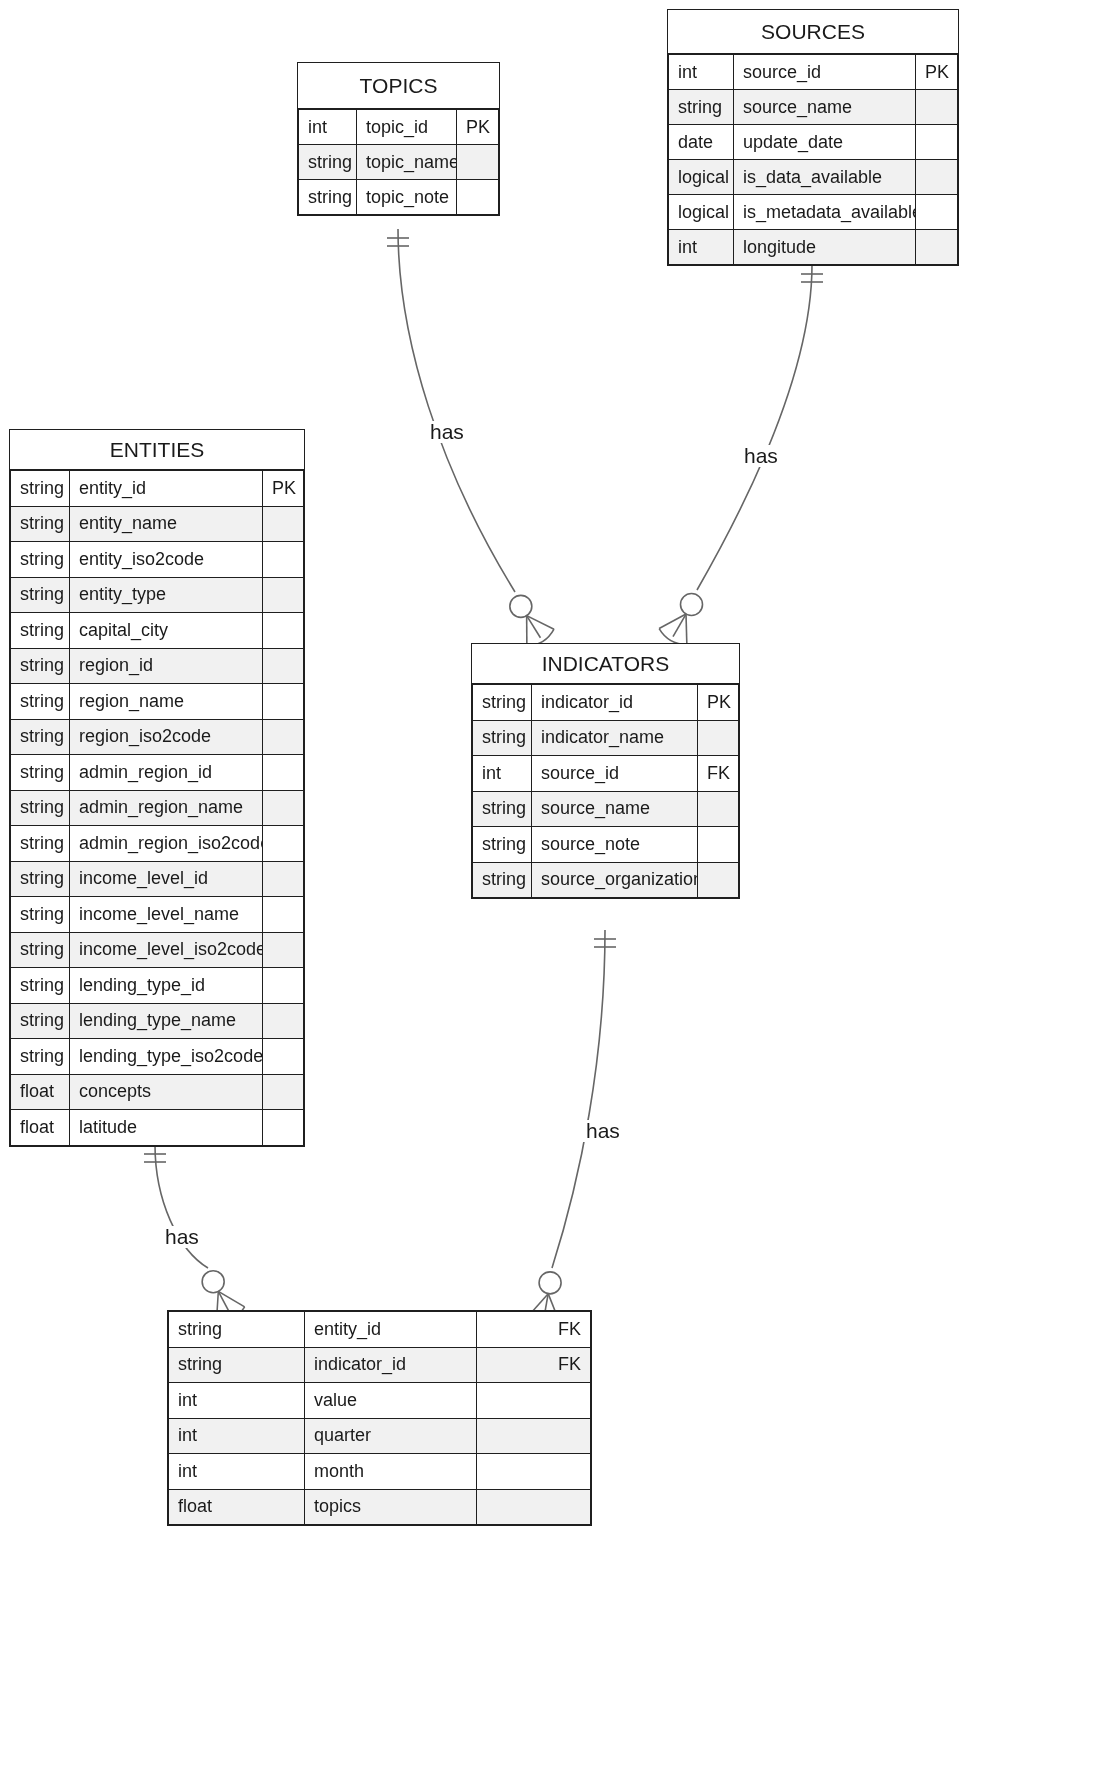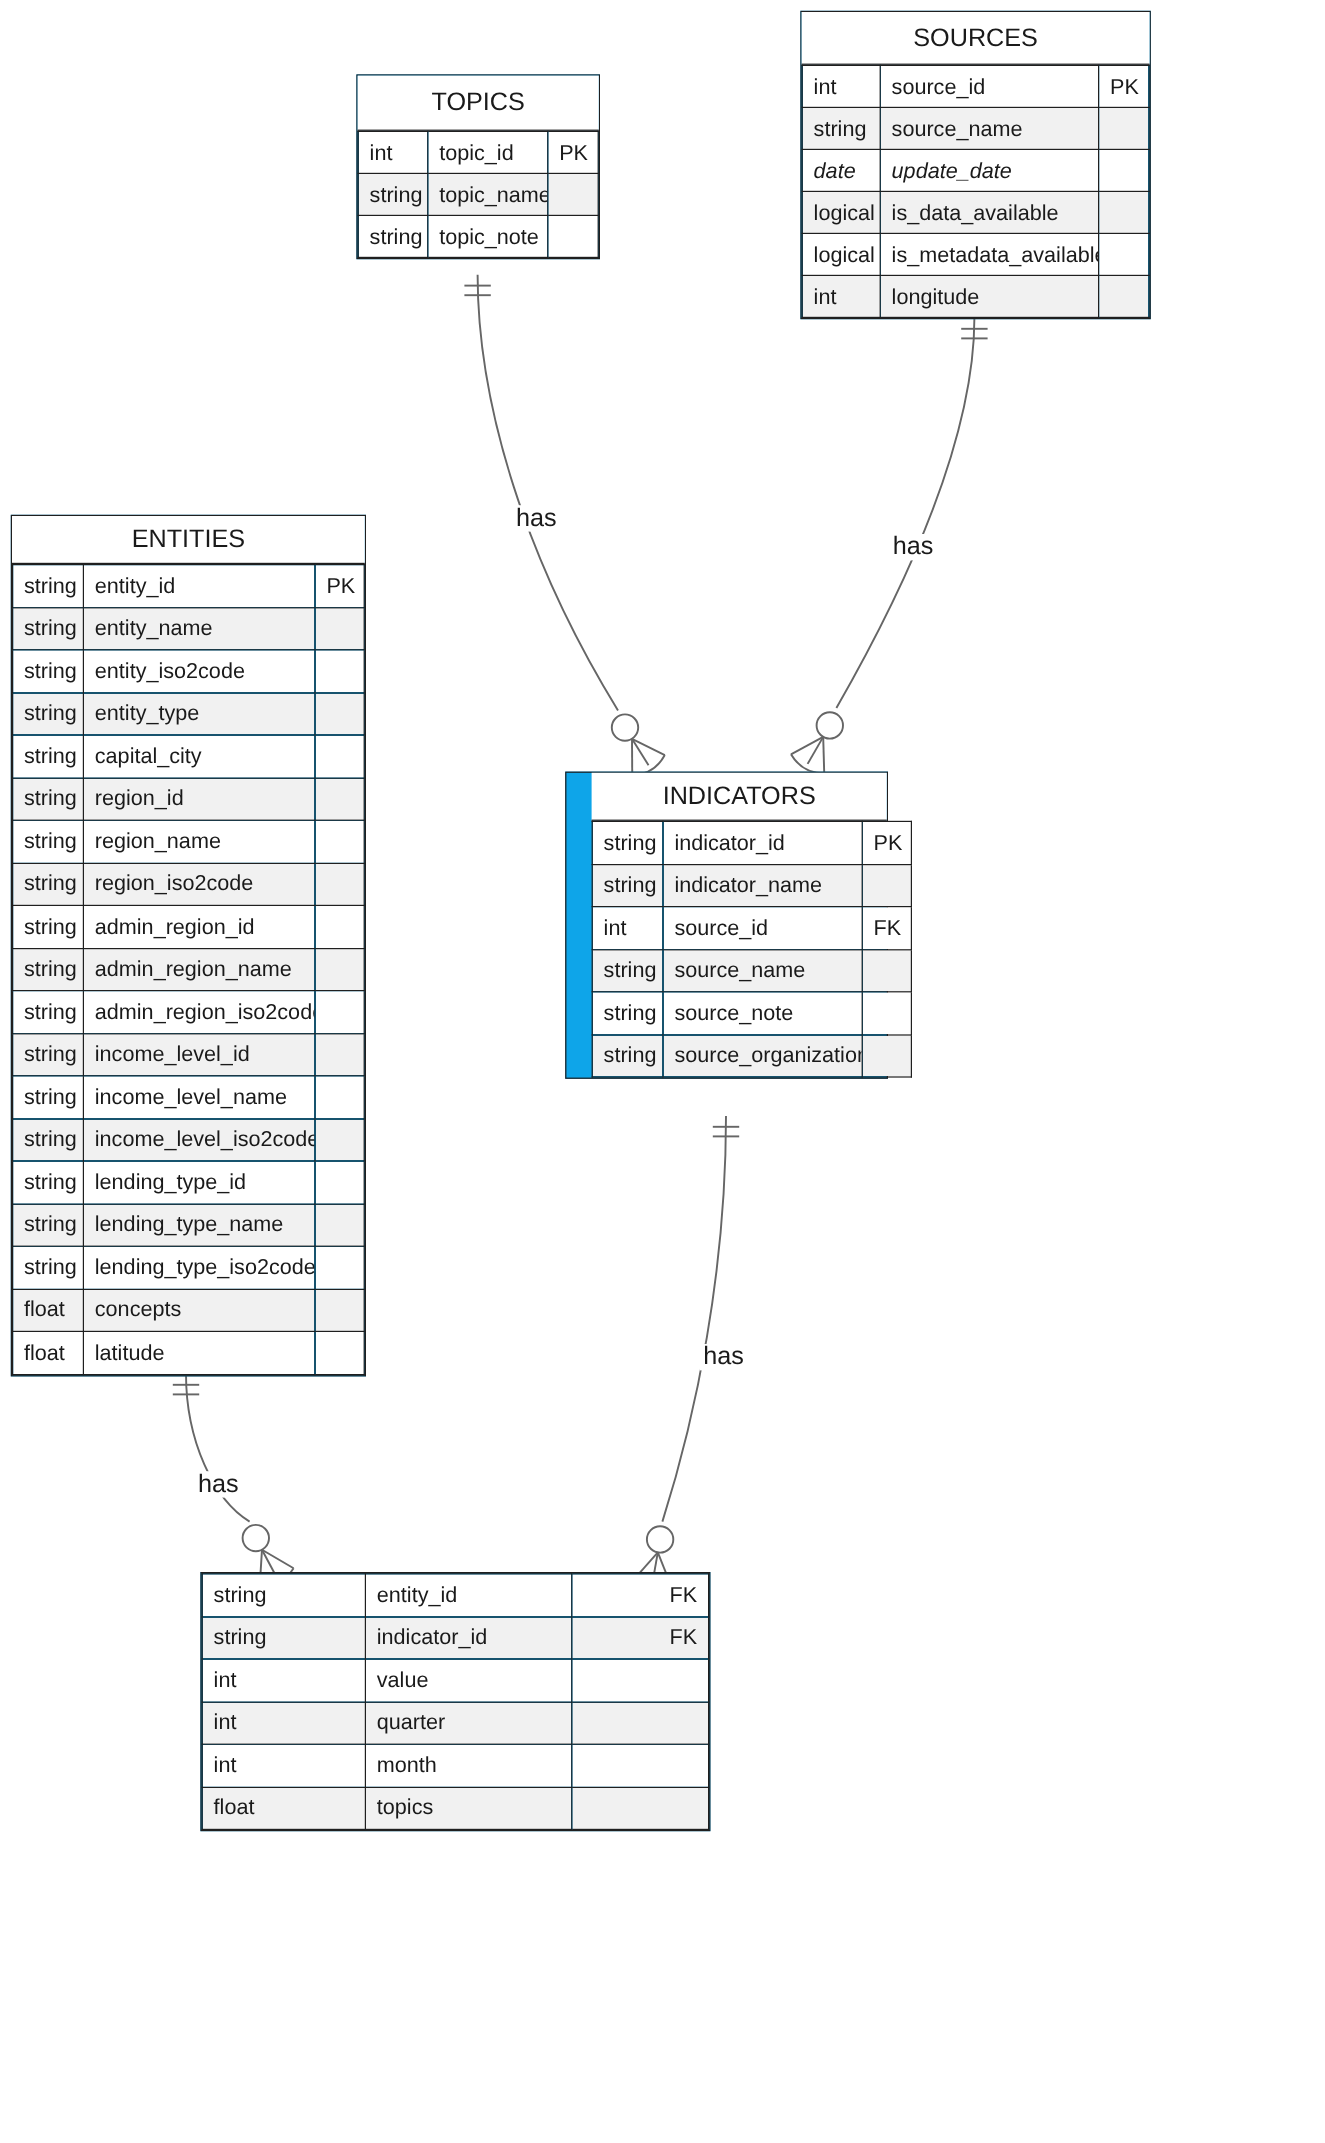--- a/index.html
+++ b/index.html
@@ -44,21 +44,21 @@
     background: #ffffff;
     padding: 0 3px;
     white-space: nowrap;
     line-height: 22px;
   }
 
   
   .entity {
     position: absolute;
     border: 1.6px solid #1f1f1f;
-    background: #0ea5e9;
+    background: #1d4ed8;
     box-sizing: border-box;
   }
   .entity-title {
     text-align: center;
     font-size: 21px;
     color: #1a1a1a;
     background: #ffffff;
     border-bottom: 1.6px solid #1f1f1f;
     box-sizing: border-box;
     display: flex;
@@ -176,21 +176,21 @@
             <tr class="attr-row odd" style="height: 35px;">
               <td class="cell-type">int</td>
               <td class="cell-name">source_id</td>
               <td class="cell-key">PK</td>
             </tr>
             <tr class="attr-row even" style="height: 35px;">
               <td class="cell-type">string</td>
               <td class="cell-name">source_name</td>
               <td class="cell-key"></td>
             </tr>
-            <tr class="attr-row odd" style="height: 35px; font-style: italic;">
+            <tr class="attr-row odd" style="height: 35px;">
               <td class="cell-type">date</td>
               <td class="cell-name">update_date</td>
               <td class="cell-key"></td>
             </tr>
             <tr class="attr-row even" style="height: 35px;">
               <td class="cell-type">logical</td>
               <td class="cell-name">is_data_available</td>
               <td class="cell-key"></td>
             </tr>
             <tr class="attr-row odd" style="height: 35px;">
@@ -306,21 +306,21 @@
               <td class="cell-key"></td>
             </tr>
             <tr class="attr-row odd" style="height: 35.5px;">
               <td class="cell-type">float</td>
               <td class="cell-name">latitude</td>
               <td class="cell-key"></td>
             </tr>
           </tbody>
         </table>
       </div>
-      <div class="entity" style="left: 471px; top: 643px; width: 269px; padding-left: 21px;">
+      <div class="entity" style="left: 471px; top: 643px; width: 269px;">
         <div class="entity-title" style="height: 40px;">INDICATORS</div>
         <table class="attr-table">
           <colgroup>
             <col style="width: 59px;">
             <col style="width: 166px;">
             <col style="width: 41px;">
           </colgroup>
           <tbody>
             <tr class="attr-row odd" style="height: 35.5px;">
               <td class="cell-type">string</td>

